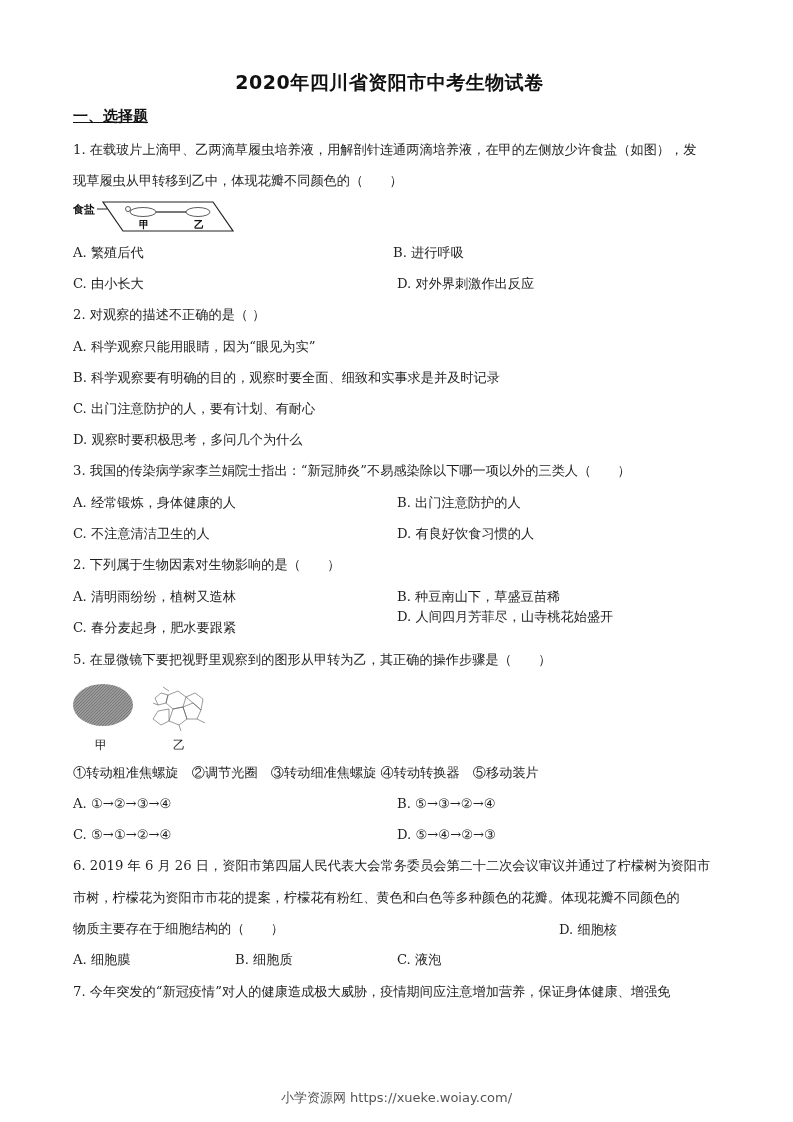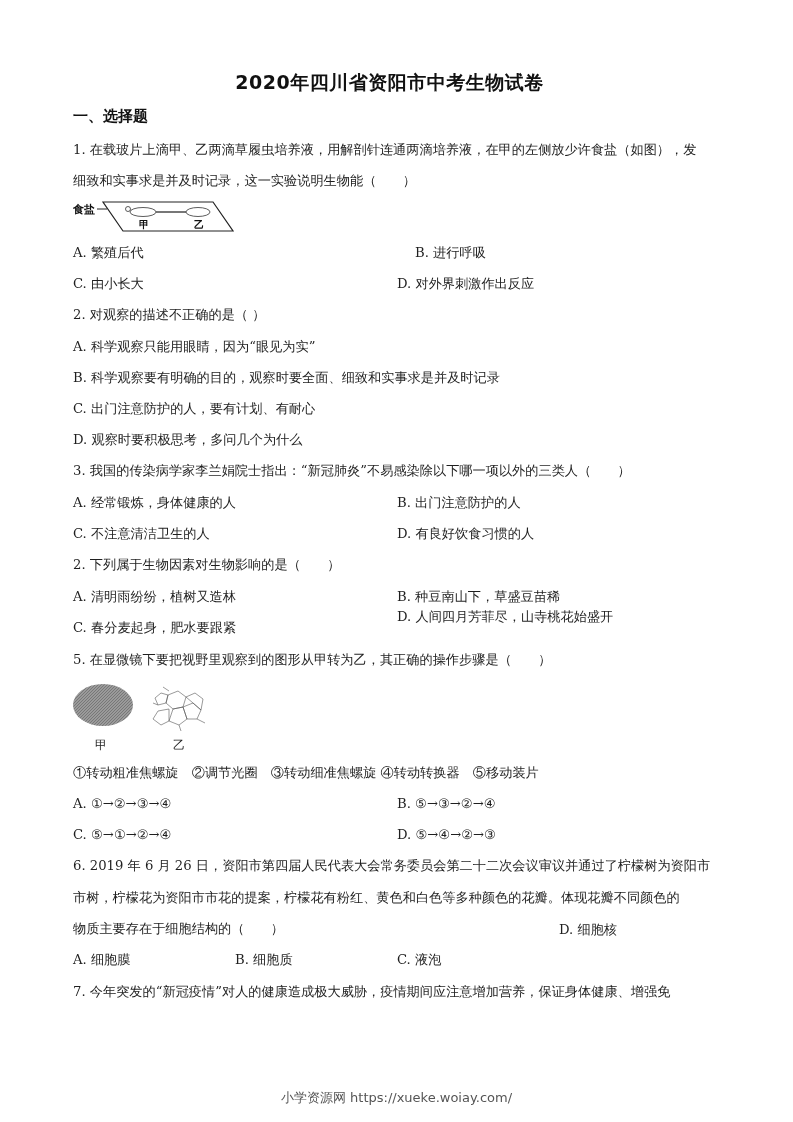--- a/index.html
+++ b/index.html
@@ -9,21 +9,21 @@
       color: #1a1a1a;
     }
     .title {
       position: absolute; top: 70px; left: 0; width: 779px; text-align: center;
       font-family: "DejaVu Sans", "Liberation Sans", sans-serif;
       font-weight: bold; font-size: 19px; letter-spacing: 0.5px; color: #111;
     }
     .section {
       position: absolute; left: 73px; top: 107px;
       font-family: "DejaVu Sans", "Liberation Sans", sans-serif;
-      font-weight: bold; font-size: 15px; color: #111;
+      font-weight: bold; font-size: 15px; color: #111; text-decoration: underline;
     }
     .line {
       position: absolute; left: 73px; font-size: 13.2px; line-height: 18px;
       white-space: nowrap; color: #1f1f1f;
     }
     .opt { position: absolute; font-size: 13.2px; line-height: 18px; white-space: nowrap; color: #1f1f1f; }
     .fig1 { position: absolute; left: 73px; top: 199px; width: 230px; height: 34px; }
     .fig5 { position: absolute; left: 73px; top: 683px; width: 150px; height: 70px; }
     .footer {
       position: absolute; top: 1089px; left: 0; width: 793px; text-align: center;
@@ -32,34 +32,34 @@
     }
   </style>
 </head>
 <body>
 
 <div>
   <div class="title">2020年四川省资阳市中考生物试卷</div>
   <div class="section">一、选择题</div>
 
   <div class="line" style="top:141px">1. 在载玻片上滴甲、乙两滴草履虫培养液，用解剖针连通两滴培养液，在甲的左侧放少许食盐（如图），发</div>
-  <div class="line" style="top:172px">细致和实事求是并及时记录，这一实验说明生物能（　　）</div>
+  <div class="line" style="top:172px">现草履虫从甲转移到乙中，体现花瓣不同颜色的（　　）</div>
   <svg class="fig1" viewBox="0 0 230 34">
     <text x="0" y="14" font-size="11" font-weight="bold" font-family="DejaVu Sans, sans-serif" fill="#111">食盐</text>
     <line x1="24" y1="10" x2="34" y2="10" stroke="#222" stroke-width="1"></line>
     <polygon points="30,3 140,3 160,32 50,32" fill="none" stroke="#222" stroke-width="1.2"></polygon>
     <circle cx="55" cy="10" r="2.5" fill="none" stroke="#333" stroke-width="0.8"></circle>
     <ellipse cx="70" cy="13" rx="13" ry="4.5" fill="none" stroke="#333" stroke-width="0.8"></ellipse>
     <line x1="83" y1="13" x2="113" y2="13" stroke="#555" stroke-width="1.6"></line>
     <ellipse cx="125" cy="13" rx="12" ry="4.5" fill="none" stroke="#333" stroke-width="0.8"></ellipse>
     <text x="66" y="29" font-size="10" font-weight="bold" font-family="DejaVu Sans, sans-serif" fill="#111">甲</text>
     <text x="121" y="29" font-size="10" font-weight="bold" font-family="DejaVu Sans, sans-serif" fill="#111">乙</text>
   </svg>
   <div class="opt" style="left:73px;top:244px">A. 繁殖后代</div>
-  <div class="opt" style="left:415px;top:244px">B. 进行呼吸</div>
+  <div class="opt" style="left:393px;top:244px">B. 进行呼吸</div>
   <div class="opt" style="left:73px;top:275px">C. 由小长大</div>
   <div class="opt" style="left:397px;top:275px">D. 对外界刺激作出反应</div>
 
   <div class="line" style="top:306px">2. 对观察的描述不正确的是（ ）</div>
   <div class="line" style="top:338px">A. 科学观察只能用眼睛，因为“眼见为实”</div>
   <div class="line" style="top:369px">B. 科学观察要有明确的目的，观察时要全面、细致和实事求是并及时记录</div>
   <div class="line" style="top:400px">C. 出门注意防护的人，要有计划、有耐心</div>
   <div class="line" style="top:431px">D. 观察时要积极思考，多问几个为什么</div>
 
   <div class="line" style="top:462px">3. 我国的传染病学家李兰娟院士指出：“新冠肺炎”不易感染除以下哪一项以外的三类人（　　）</div>

